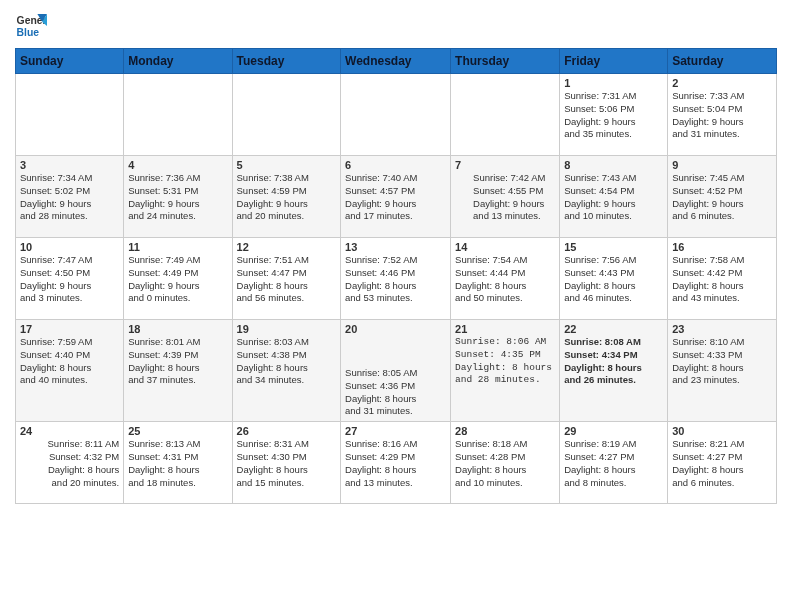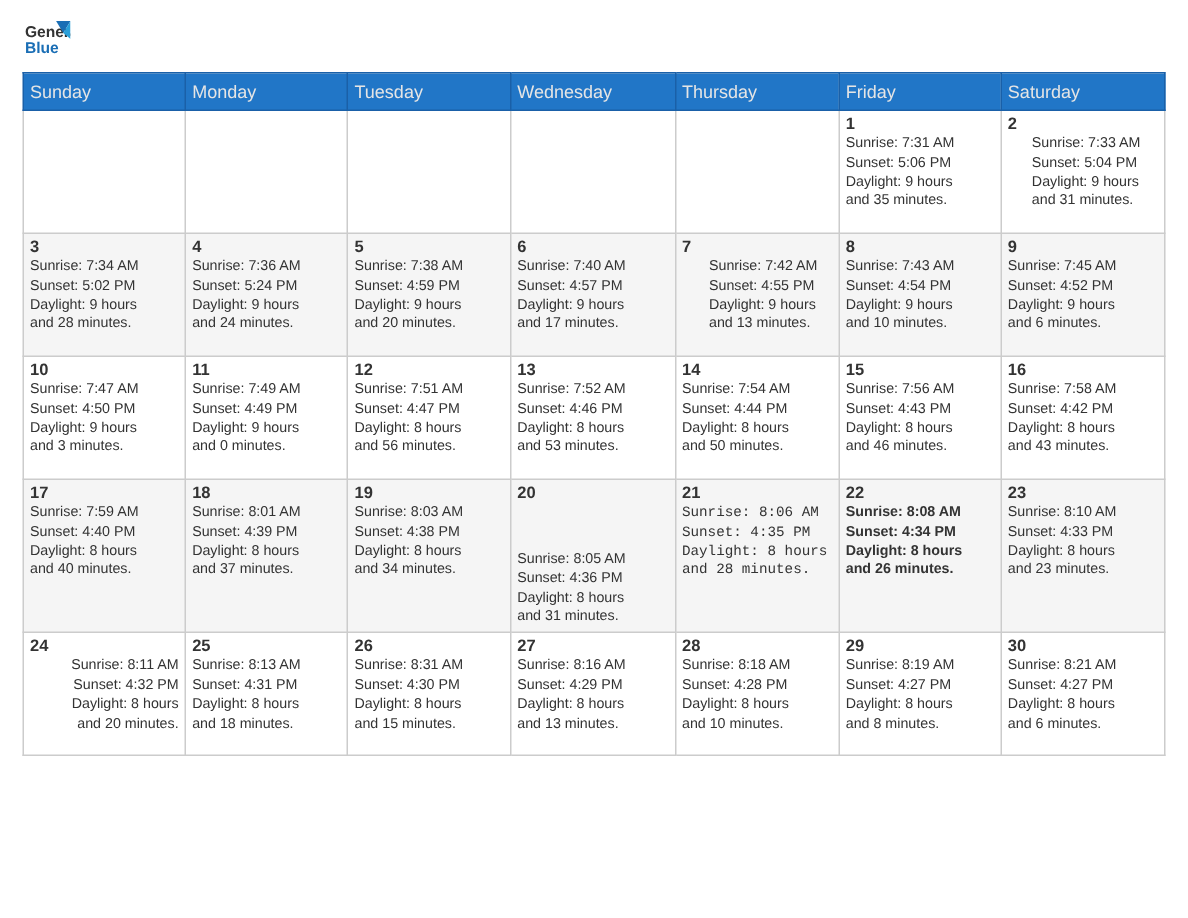--- a/index.html
+++ b/index.html
@@ -41,25 +41,25 @@
       font-size: 15px;
       color: #555;
     }
     .calendar {
       width: 100%;
       border-collapse: collapse;
       font-size: 10.5px;
     }
     .calendar th {
       background: #2176c7;
-      color: #e5e5e5;
+      color: #0f172a;
       padding: 5px 4px;
       text-align: left;
       font-size: 12px;
-      font-weight: normal;
+      font-weight: bold;
       border: 1px solid #1a60a8;
     }
     .calendar td {
       vertical-align: top;
       padding: 3px 4px;
       border: 1px solid #ccc;
       height: 82px;
       width: 113px;
       background: #fff;
       color: #333;
@@ -122,38 +122,38 @@
           <td class="empty-cell"></td>
           <td>
             <span class="day-num">1</span>
             <div class="day-detail" style="white-space: pre-line;">Sunrise: 7:31 AM
 Sunset: 5:06 PM
 Daylight: 9 hours
 and 35 minutes.</div>
           </td>
           <td>
             <span class="day-num">2</span>
-            <div class="day-detail" style="white-space: pre-line; margin-left: 16px;">Sunrise: 7:33 AM
+            <div class="day-detail" style="white-space: pre-line;">Sunrise: 7:33 AM
 Sunset: 5:04 PM
 Daylight: 9 hours
 and 31 minutes.</div>
           </td>
         </tr>
         <tr>
           <td>
             <span class="day-num">3</span>
             <div class="day-detail" style="white-space: pre-line;">Sunrise: 7:34 AM
 Sunset: 5:02 PM
 Daylight: 9 hours
 and 28 minutes.</div>
           </td>
           <td>
             <span class="day-num">4</span>
             <div class="day-detail" style="white-space: pre-line;">Sunrise: 7:36 AM
-Sunset: 5:24 PM
+Sunset: 5:31 PM
 Daylight: 9 hours
 and 24 minutes.</div>
           </td>
           <td>
             <span class="day-num">5</span>
             <div class="day-detail" style="white-space: pre-line;">Sunrise: 7:38 AM
 Sunset: 4:59 PM
 Daylight: 9 hours
 and 20 minutes.</div>
           </td>

